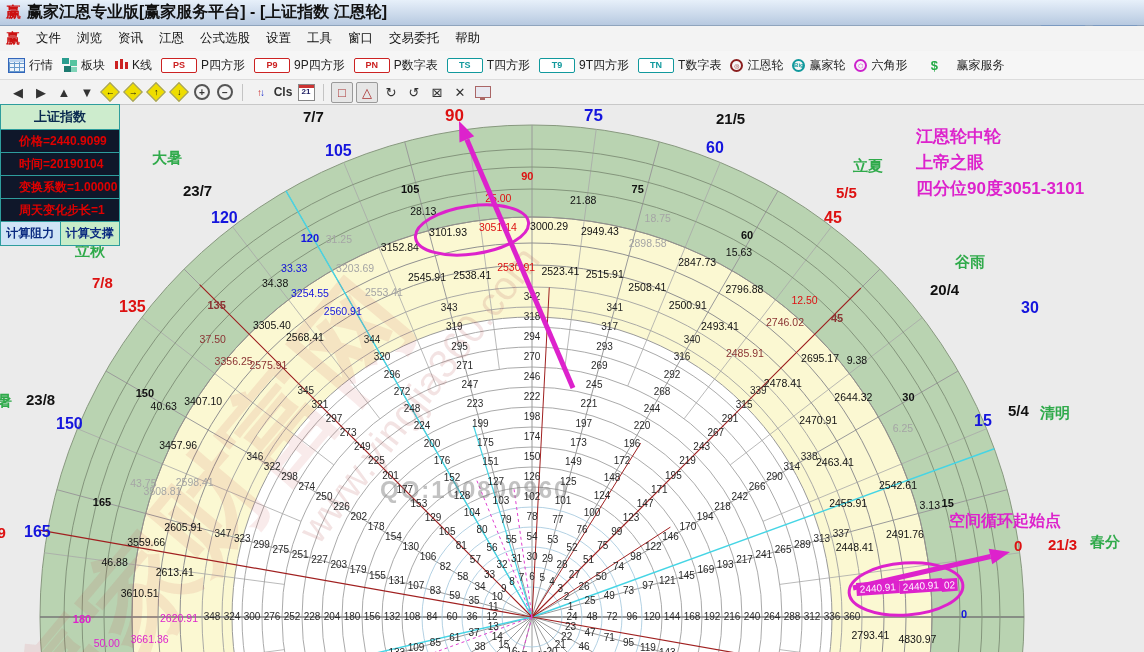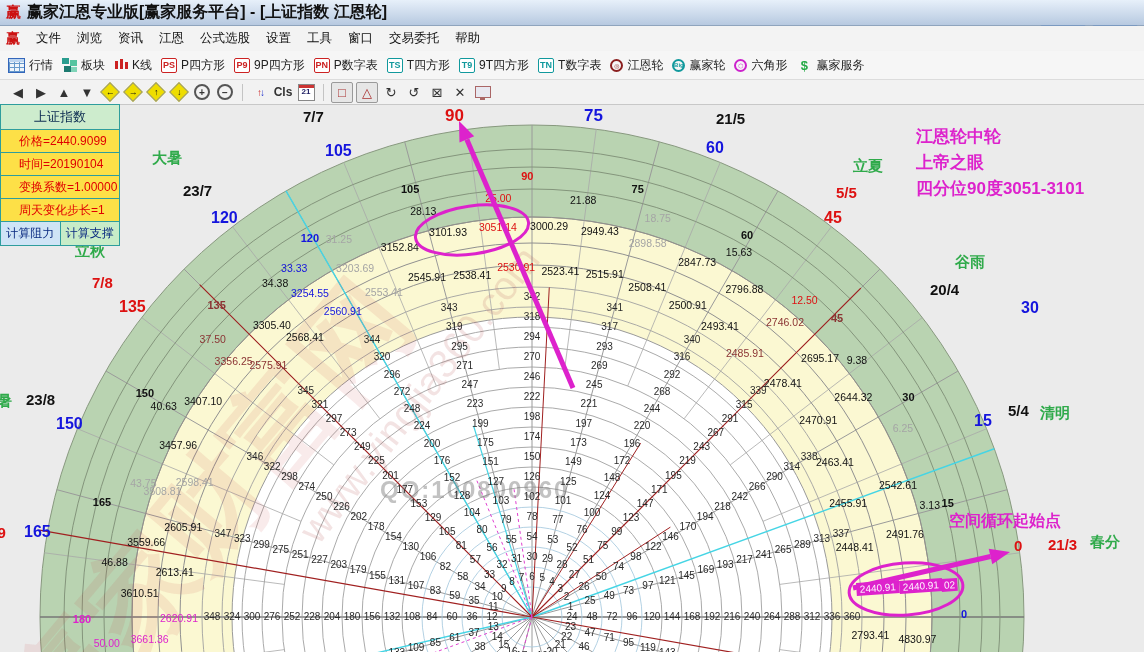--- a/index.html
+++ b/index.html
@@ -17,21 +17,21 @@
     display:flex;align-items:center;white-space:nowrap;}
   
   #menubar{position:absolute;left:0;top:26px;width:100%;height:25px;background:#f3f3f3;
     border-bottom:1px solid #d9d9d9;display:flex;align-items:center;padding-left:6px;}
   #menubar .applogo{color:#cc1111;font-weight:bold;font-size:14px;margin-right:8px;}
   .menu-item{font-size:12.5px;color:#111;padding:3px 8px;cursor:default;}
   
   #toolbar1{position:absolute;left:0;top:51px;width:100%;height:28px;background:#f6f6f6;
     border-bottom:1px solid #dcdcdc;display:flex;align-items:center;padding-left:8px;}
   .t1-item{display:flex;align-items:center;gap:4px;margin-right:9px;font-size:12px;color:#222;}
-  .ticon{width:16px;height:15px;display:flex;align-items:center;justify-content:center;
+  .ticon{width:36px;height:15px;display:flex;align-items:center;justify-content:center;
     font-size:9px;font-weight:bold;box-sizing:border-box;}
   .ticon.lettr{border:1px solid;border-radius:2px;background:#fff;}
   .ticon.circ{border:2px solid;border-radius:50%;width:13px;height:13px;font-size:6px;}
   .grid-ic{width:15px;height:13px;border:1px solid #3366bb;
     background:linear-gradient(#bcd4f0 3px,transparent 3px),
       repeating-linear-gradient(90deg,#6699cc 0 1px,transparent 1px 5px),
       repeating-linear-gradient(#6699cc 0 1px,transparent 1px 4px);background-color:#eef4fb;}
   .blocks-ic{width:15px;height:14px;background:
      linear-gradient(#2a9d8f,#2a9d8f) 0 0/7px 6px no-repeat,
      linear-gradient(#55c4a0,#55c4a0) 8px 2px/7px 6px no-repeat,
@@ -53,21 +53,21 @@
   .zoomlens{width:12px;height:12px;border:2px solid #555;border-radius:50%;display:flex;
     align-items:center;justify-content:center;font-size:10px;font-weight:bold;color:#333;}
   .cal-ic{width:15px;height:15px;border:1px solid #888;background:#fff;font-size:8px;
     text-align:center;line-height:13px;box-shadow:inset 0 3px 0 #cc3333;color:#226;font-weight:bold;}
   .mon-ic{width:14px;height:10px;border:1px solid #aa6666;background:#e8e8f0;position:relative;}
   .mon-ic:after{content:"";position:absolute;left:4px;top:10px;width:5px;height:3px;background:#aa6666;}
   .updown-ic{font-size:10px;font-weight:bold;letter-spacing:-2px;}
   .updown-ic .u{color:#cc2222}.updown-ic .d{color:#2233cc}
   
   #panel{position:absolute;left:0;top:104px;width:118px;z-index:30;
-    border:1px solid #2e9d9d;background:#fde047;font-weight:normal;}
+    border:1px solid #2e9d9d;background:#0f172a;font-weight:bold;}
   #panel .hdr{background:#cdeccd;color:#0a2a50;text-align:center;font-size:13px;
     padding:3px 0;border-bottom:1px solid #2e9d9d;}
   #panel .row{color:#e00000;font-size:12px;padding:3px 2px 2px 18px;border-bottom:1px solid #2e9d9d;
     white-space:nowrap;overflow:hidden;}
   #panel .btns{display:flex;}
   #panel .btns div{flex:1;text-align:center;font-size:12px;color:#0a2a80;padding:3px 0;}
   #panel .btns .b1{background:#cfe4f6;border-right:1px solid #2e9d9d;}
   #panel .btns .b2{background:#c8ecc8;}
   
   #wheelwrap{position:absolute;left:0;top:103px;width:1144px;height:549px;}

